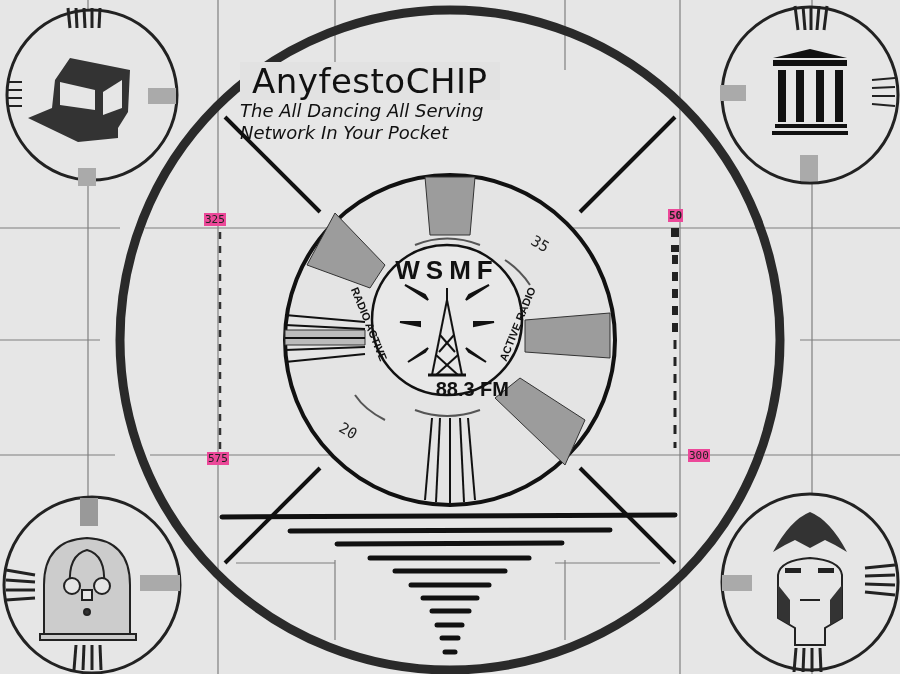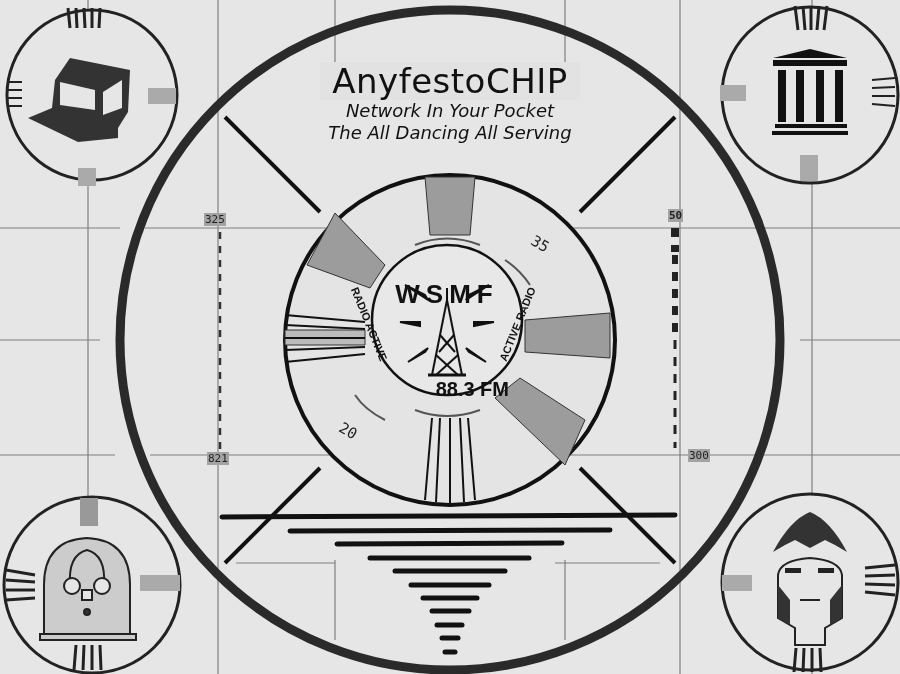--- a/index.html
+++ b/index.html
@@ -5,34 +5,34 @@
     html, body { margin: 0; padding: 0; }
     body {
       width: 900px; height: 674px; overflow: hidden;
       background: #e6e6e6;
       font-family: "DejaVu Sans", sans-serif;
       position: relative;
     }
     #card { position: absolute; left: 0; top: 0; width: 900px; height: 674px; }
     .title-block {
       position: absolute; left: 240px; top: 62px; width: 420px;
-      text-align: center; color: #111;
+      color: #111;
     }
     .title-main {
       font-family: "DejaVu Sans", sans-serif;
       font-size: 34px; letter-spacing: 0.5px; line-height: 38px;
       background: #e2e2e2; display: inline-block; padding: 0 12px;
     }
     .title-sub {
       font-family: "DejaVu Sans", sans-serif;
       font-style: italic; font-size: 18px; line-height: 22px;
     }
     .num {
       position: absolute; font-family: "DejaVu Sans Mono", monospace;
-      font-size: 11px; color: #222; background: #a3a3a3; padding: 0 1px;
+      font-size: 11px; color: #222; background: #ec4899; padding: 0 1px;
     }
   </style>
 </head>
 <body>
 
 <div id="card">
   <svg width="900" height="674" viewBox="0 0 900 674" xmlns="http://www.w3.org/2000/svg">
 
     <g stroke="#555" stroke-width="1.2" opacity="0.7">
       <line x1="0" y1="228" x2="120" y2="228"></line>
@@ -235,30 +235,30 @@
       <path d="M505,260 Q520,270 530,285"></path>
       <path d="M355,395 Q365,410 385,420"></path>
       <path d="M415,245 Q447,232 480,245"></path>
       <path d="M415,410 Q447,422 480,410"></path>
     </g>
   </svg>
 
   
   <div class="title-block">
     <div class="title-main">AnyfestoCHIP</div>
+    <div class="title-sub">The All Dancing All Serving</div>
     <div class="title-sub">Network In Your Pocket</div>
-    <div class="title-sub">The All Dancing All Serving</div>
   </div>
 
   
-  <div style="position:absolute;left:385px;top:255px;width:124px;text-align:center;font-family:'Liberation Sans',sans-serif;font-weight:bold;font-size:26px;letter-spacing:6px;color:#111;margin-top:24px;">WSMF</div>
+  <div style="position:absolute;left:385px;top:255px;width:124px;text-align:center;font-family:'Liberation Sans',sans-serif;font-weight:bold;font-size:26px;letter-spacing:6px;color:#111;">WSMF</div>
   <div style="position:absolute;left:385px;top:378px;width:124px;text-align:right;font-family:'Liberation Sans',sans-serif;font-weight:bold;font-size:20px;color:#111;">88.3 FM</div>
   <div style="position:absolute;left:330px;top:318px;font-family:'Liberation Sans',sans-serif;font-weight:bold;font-size:11px;color:#111;transform:rotate(68deg);white-space:nowrap;">RADIO ACTIVE</div>
   <div style="position:absolute;left:478px;top:318px;font-family:'Liberation Sans',sans-serif;font-weight:bold;font-size:11px;color:#111;transform:rotate(-68deg);white-space:nowrap;">ACTIVE RADIO</div>
 
   
   <span class="num" style="left:204px;top:213px;">325</span>
-  <span class="num" style="left:207px;top:452px;">821</span>
+  <span class="num" style="left:207px;top:452px;">575</span>
   <span class="num" style="left:668px;top:209px;font-weight:bold;">50</span>
   <span class="num" style="left:663px;top:449px;margin-left:25px;">300</span>
   <span class="num" style="left:530px;top:235px;font-size:15px;transform:rotate(30deg);background:transparent;">35</span>
   <span class="num" style="left:338px;top:422px;font-size:15px;transform:rotate(30deg);background:transparent;">20</span>
 </div>
 
 </body></html>

